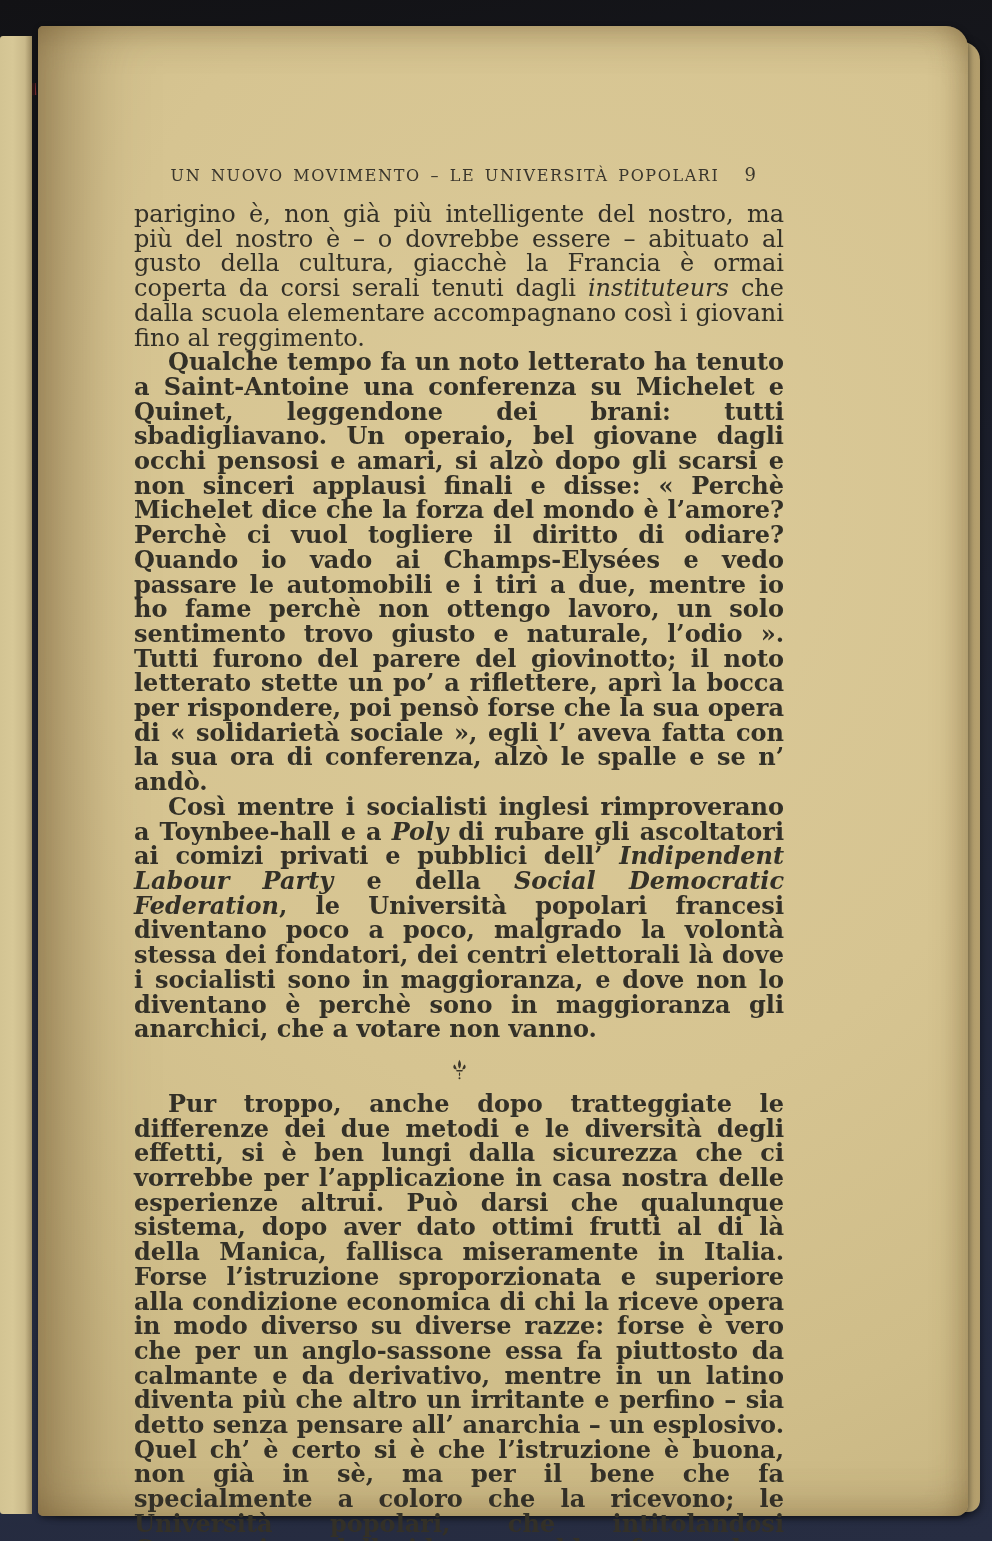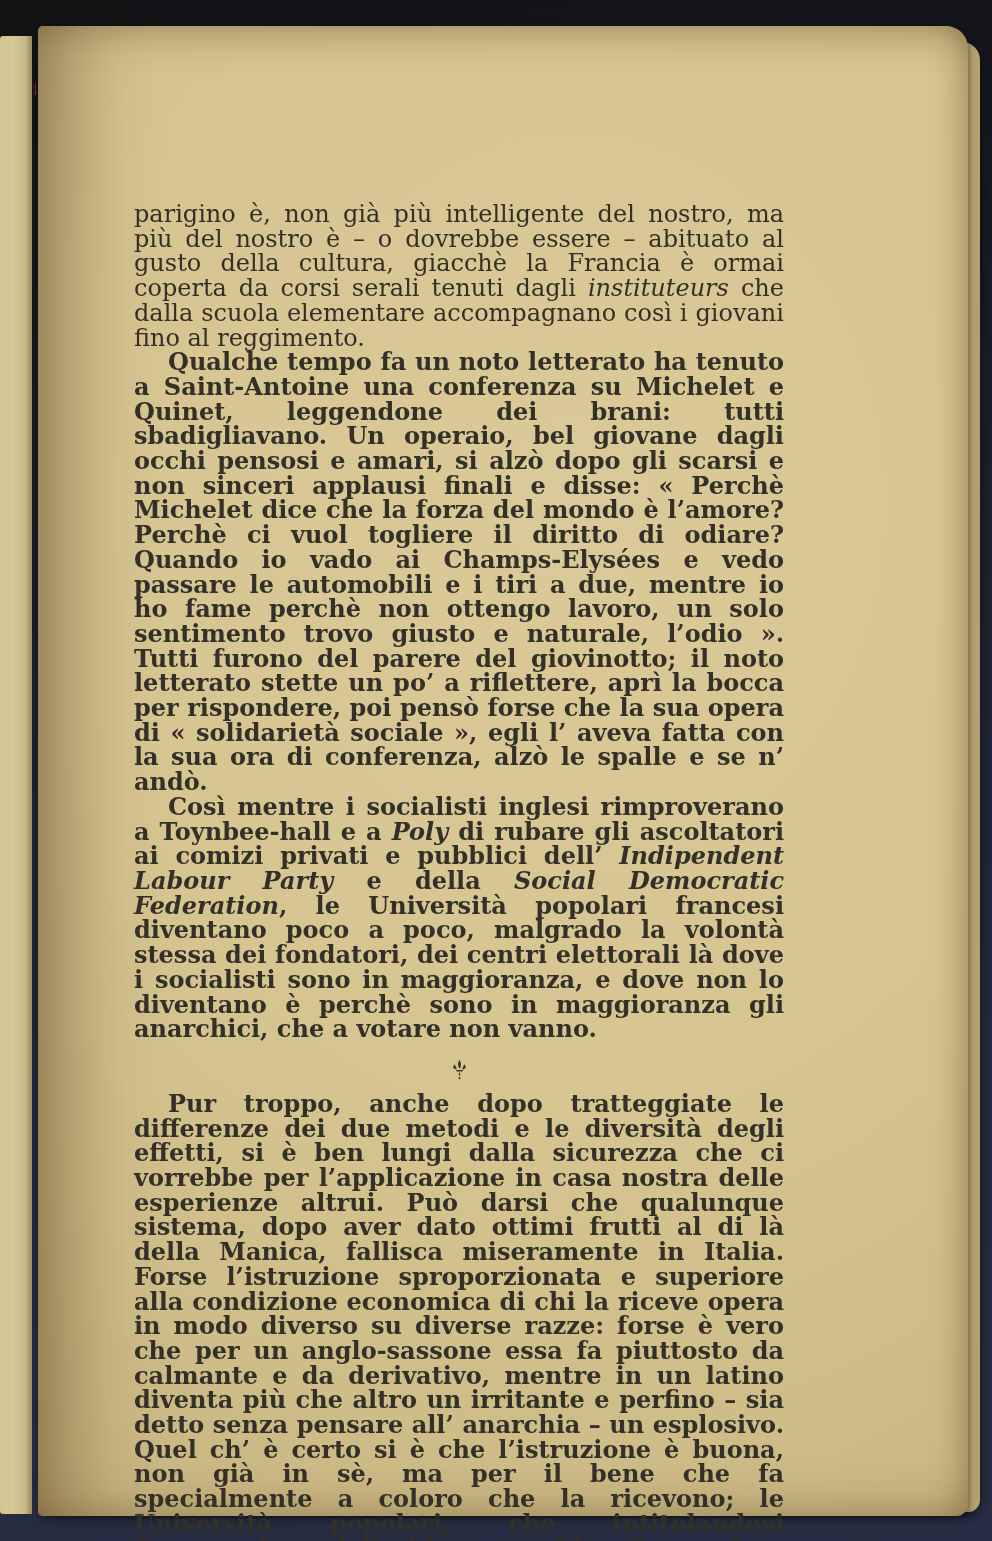--- a/index.html
+++ b/index.html
@@ -82,20 +82,24 @@
 </head>
 <body>
 
 <div class="scan">
   <div class="headband"></div>
   <div class="left-page"></div>
   <div class="under-page"></div>
 
   <div class="page">
 
+    <div class="running-header">
+      <span class="title">UN NUOVO MOVIMENTO – LE UNIVERSITÀ POPOLARI</span>
+      <span class="pagenum">9</span>
+    </div>
 
     <div class="body-text">
       <div>
           <p class="para"><span>parigino è, non già più intelligente del nostro, ma più del nostro è – o dovrebbe essere – abituato al gusto della cultura, giacchè la Francia è ormai coperta da corsi serali tenuti dagli </span><span class="it">instituteurs</span><span> che dalla scuola elementare accompagnano così i giovani fino al reggimento.</span></p>
           <p class="para indent"><span>Qualche tempo fa un noto letterato ha tenuto a Saint-Antoine una conferenza su Michelet e Quinet, leggendone dei brani: tutti sbadigliavano. Un operaio, bel giovane dagli occhi pensosi e amari, si alzò dopo gli scarsi e non sinceri applausi finali e disse: « Perchè Michelet dice che la forza del mondo è l’amore? Perchè ci vuol togliere il diritto di odiare? Quando io vado ai Champs-Elysées e vedo passare le automobili e i tiri a due, mentre io ho fame perchè non ottengo lavoro, un solo sentimento trovo giusto e naturale, l’odio ». Tutti furono del parere del giovinotto; il noto letterato stette un po’ a riflettere, aprì la bocca per rispondere, poi pensò forse che la sua opera di « solidarietà sociale », egli l’ aveva fatta con la sua ora di conferenza, alzò le spalle e se n’ andò.</span></p>
           <p class="para indent"><span>Così mentre i socialisti inglesi rimproverano a Toynbee-hall e a </span><span class="it">Poly</span><span> di rubare gli ascoltatori ai comizi privati e pubblici dell’ </span><span class="it">Indipendent Labour Party</span><span> e della </span><span class="it">Social Democratic Federation</span><span>, le Università popolari francesi diventano poco a poco, malgrado la volontà stessa dei fondatori, dei centri elettorali là dove i socialisti sono in maggioranza, e dove non lo diventano è perchè sono in maggioranza gli anarchici, che a votare non vanno.</span></p>
         </div>
 
       <div class="divider">
         <svg width="15" height="21" viewBox="0 0 20 27" aria-hidden="true">

